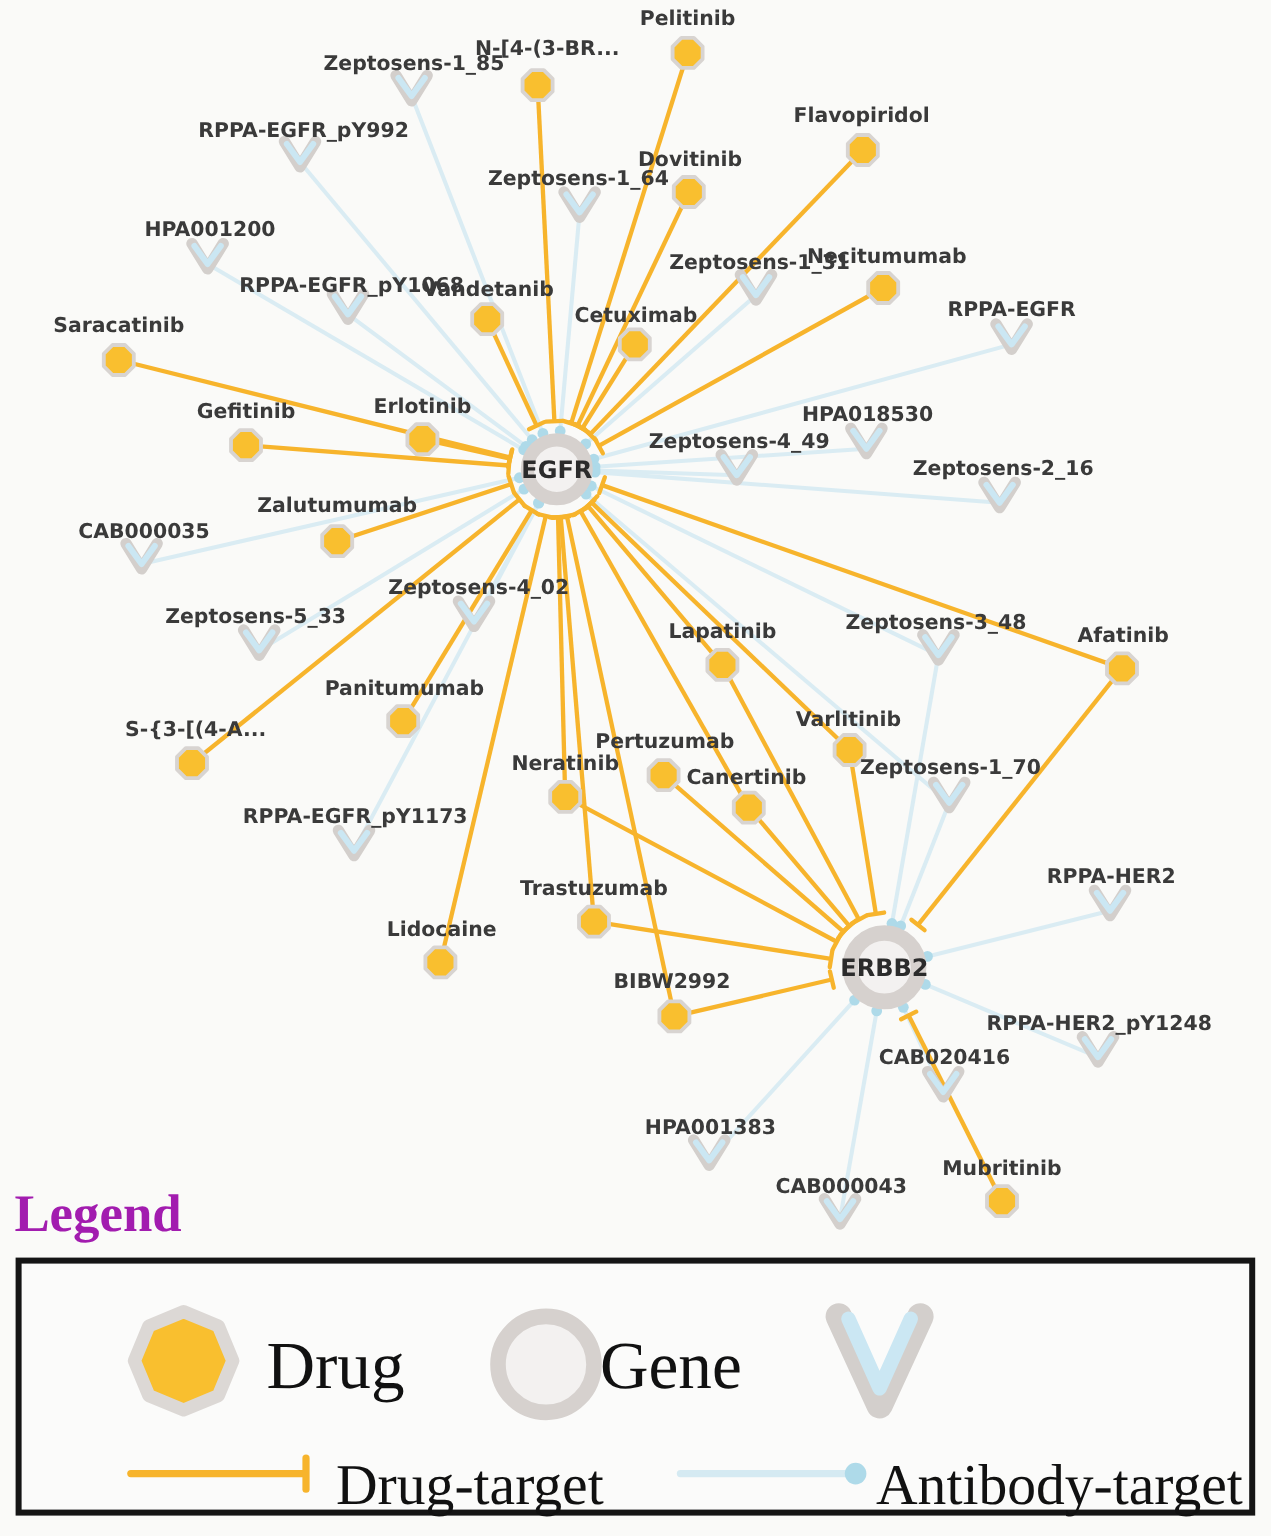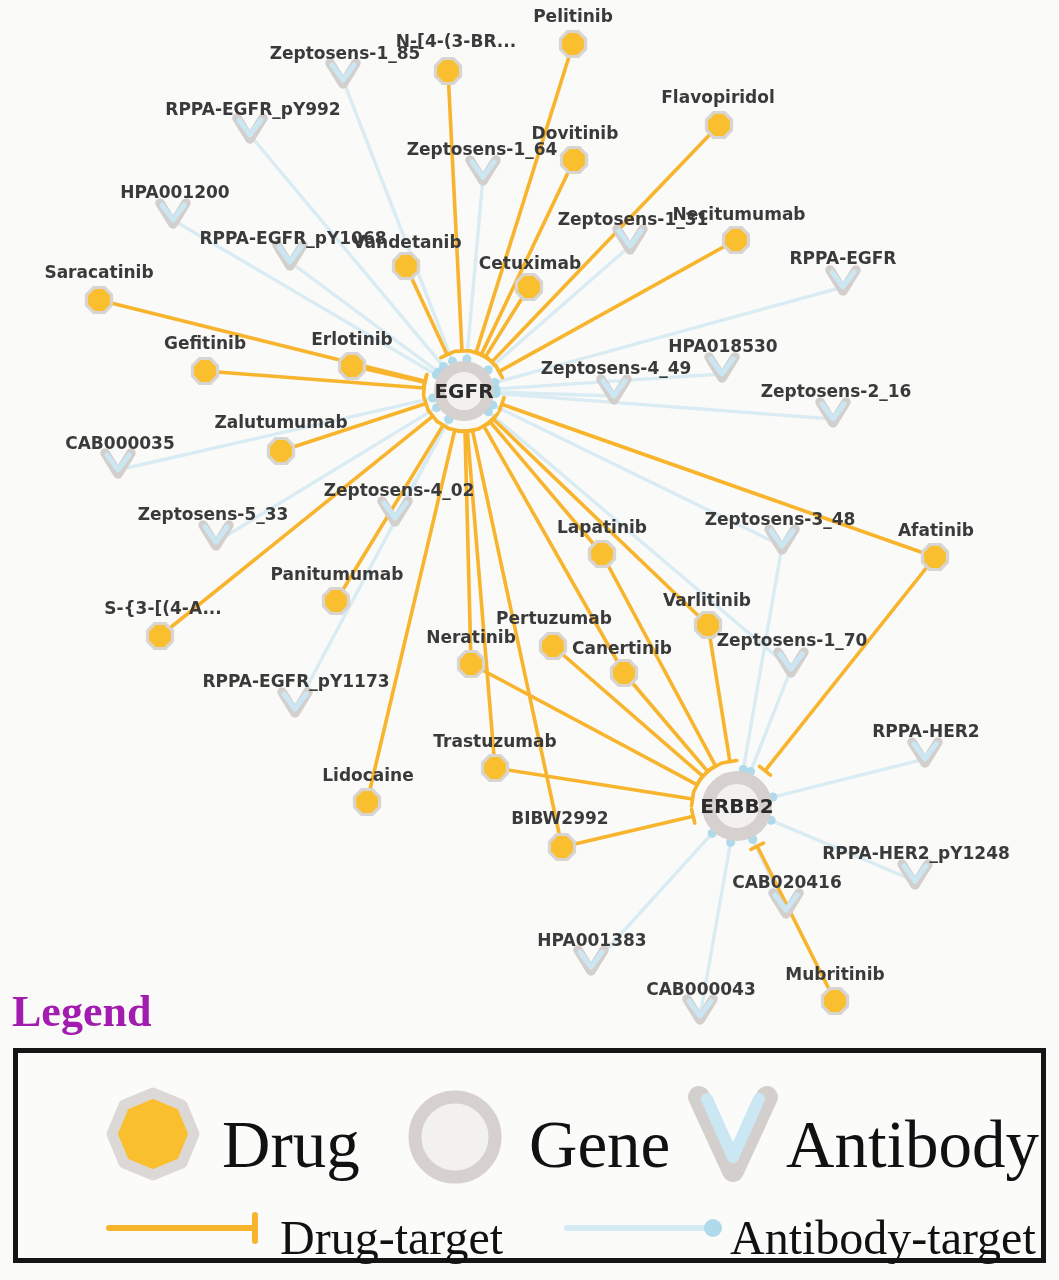--- a/index.html
+++ b/index.html
@@ -6,21 +6,21 @@
   body{width:1059px;height:1280px;background:#FAFAF8;font-family:"DejaVu Sans",sans-serif;}
   .stage{position:relative;width:1059px;height:1280px;background:#FAFAF8;overflow:hidden;}
   #net{position:absolute;left:0;top:0;}
   .node-label{font-family:"DejaVu Sans",sans-serif;font-weight:700;font-size:17px;fill:#3A3A3A;}
   .gene-label{font-family:"DejaVu Sans",sans-serif;font-weight:700;font-size:20px;fill:#2B2B2B;}
   .legend-title{position:absolute;left:12px;top:986px;font-family:"Liberation Serif",serif;
     font-weight:700;font-size:44px;color:#a21caf;}
   .legend-box{position:absolute;left:13px;top:1048px;width:1023px;height:205px;
     border:5px solid #151515;background:#FBFBFA;}
   .legend-box .abs{position:absolute;}
-  .legend-shape-label{font-family:"Liberation Serif",serif;font-size:67px;color:#111;line-height:1;}
+  .legend-shape-label{font-family:"Liberation Serif",serif;font-size:56px;color:#111;line-height:1;}
   .legend-edge-label{font-family:"Liberation Serif",serif;font-size:48px;color:#111;line-height:1;}
 </style>
 </head>
 <body>
 
 <div class="stage">
   <svg id="net" width="1059" height="1280" viewBox="0 0 1059 1280">
       <line x1="343" y1="80" x2="452.3970922963634" y2="361.1776504476778" stroke="#DAECF3" stroke-width="3.4"></line>
       <circle cx="452.3970922963634" cy="361.1776504476778" r="4.5" fill="#AEDAE9"></circle>
       <line x1="250" y1="135" x2="443.4763903390361" y2="366.4483921812768" stroke="#DAECF3" stroke-width="3.4"></line>
@@ -247,27 +247,26 @@
   <div class="legend-box">
 
     <svg class="abs" style="left:82px;top:28px;" width="106" height="106">
       <polygon points="53,12 82,24 94,53 82,82 53,94 24,82 12,53 24,24" fill="#F9BF2F" stroke="#DCD8D5" stroke-width="11" stroke-linejoin="round"></polygon>
     </svg>
     <div class="abs legend-shape-label" style="left:204px;top:58px;">Drug</div>
 
     <svg class="abs" style="left:387px;top:34px;" width="100" height="100">
       <circle cx="50" cy="50" r="40" fill="#F3F1F0" stroke="#D6D1CE" stroke-width="13"></circle>
     </svg>
-    <div class="abs legend-shape-label" style="left:511px;top:58px;">Gene</div>
+    <div class="abs legend-shape-label" style="left:482px;top:58px;">Gene</div>
 
     <svg class="abs" style="left:660px;top:22px;" width="110" height="118">
       <polyline points="21,22 55,96 89,22" fill="none" stroke="#D3CFCC" stroke-width="22" stroke-linecap="round" stroke-linejoin="round"></polyline>
       <polyline points="29,24 55,82 81,24" fill="none" stroke="#CBE7F3" stroke-width="12" stroke-linecap="round" stroke-linejoin="round"></polyline>
     </svg>
-    <div class="abs legend-shape-label" style="left:768px;top:58px;">Antibody</div>
 
     <svg class="abs" style="left:87px;top:158px;" width="165" height="34">
       <line x1="4" y1="17" x2="148" y2="17" stroke="#F7B42C" stroke-width="6" stroke-linecap="round"></line>
       <line x1="150" y1="4" x2="150" y2="30" stroke="#F7B42C" stroke-width="6" stroke-linecap="round"></line>
     </svg>
     <div class="abs legend-edge-label" style="left:262px;top:161px;">Drug-target</div>
 
     <svg class="abs" style="left:545px;top:158px;" width="165" height="34">
       <line x1="4" y1="17" x2="144" y2="17" stroke="#D5EAF2" stroke-width="6" stroke-linecap="round"></line>
       <circle cx="150" cy="17" r="9" fill="#AEDAE9"></circle>

